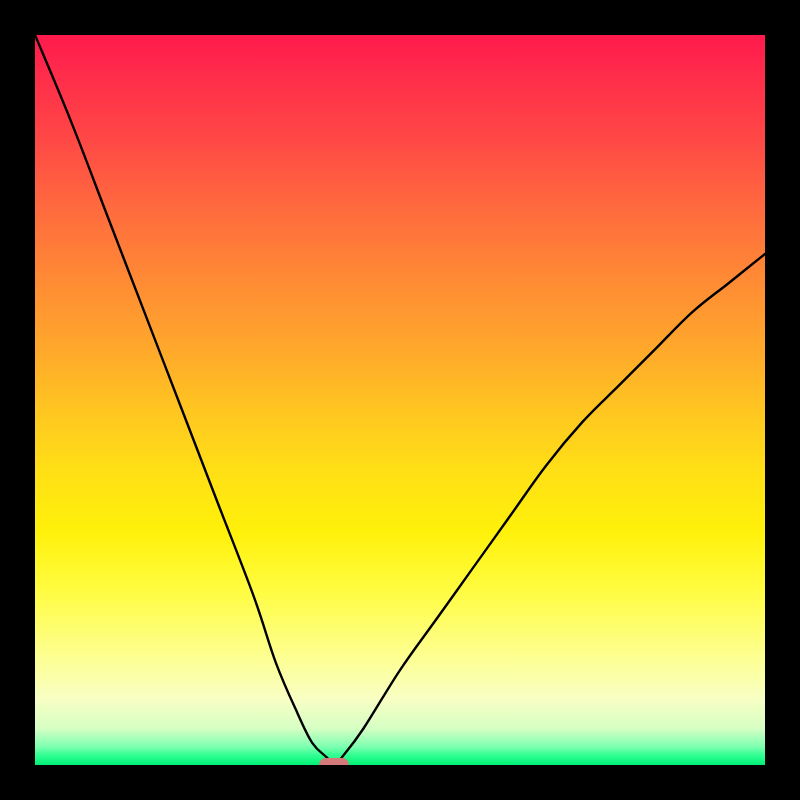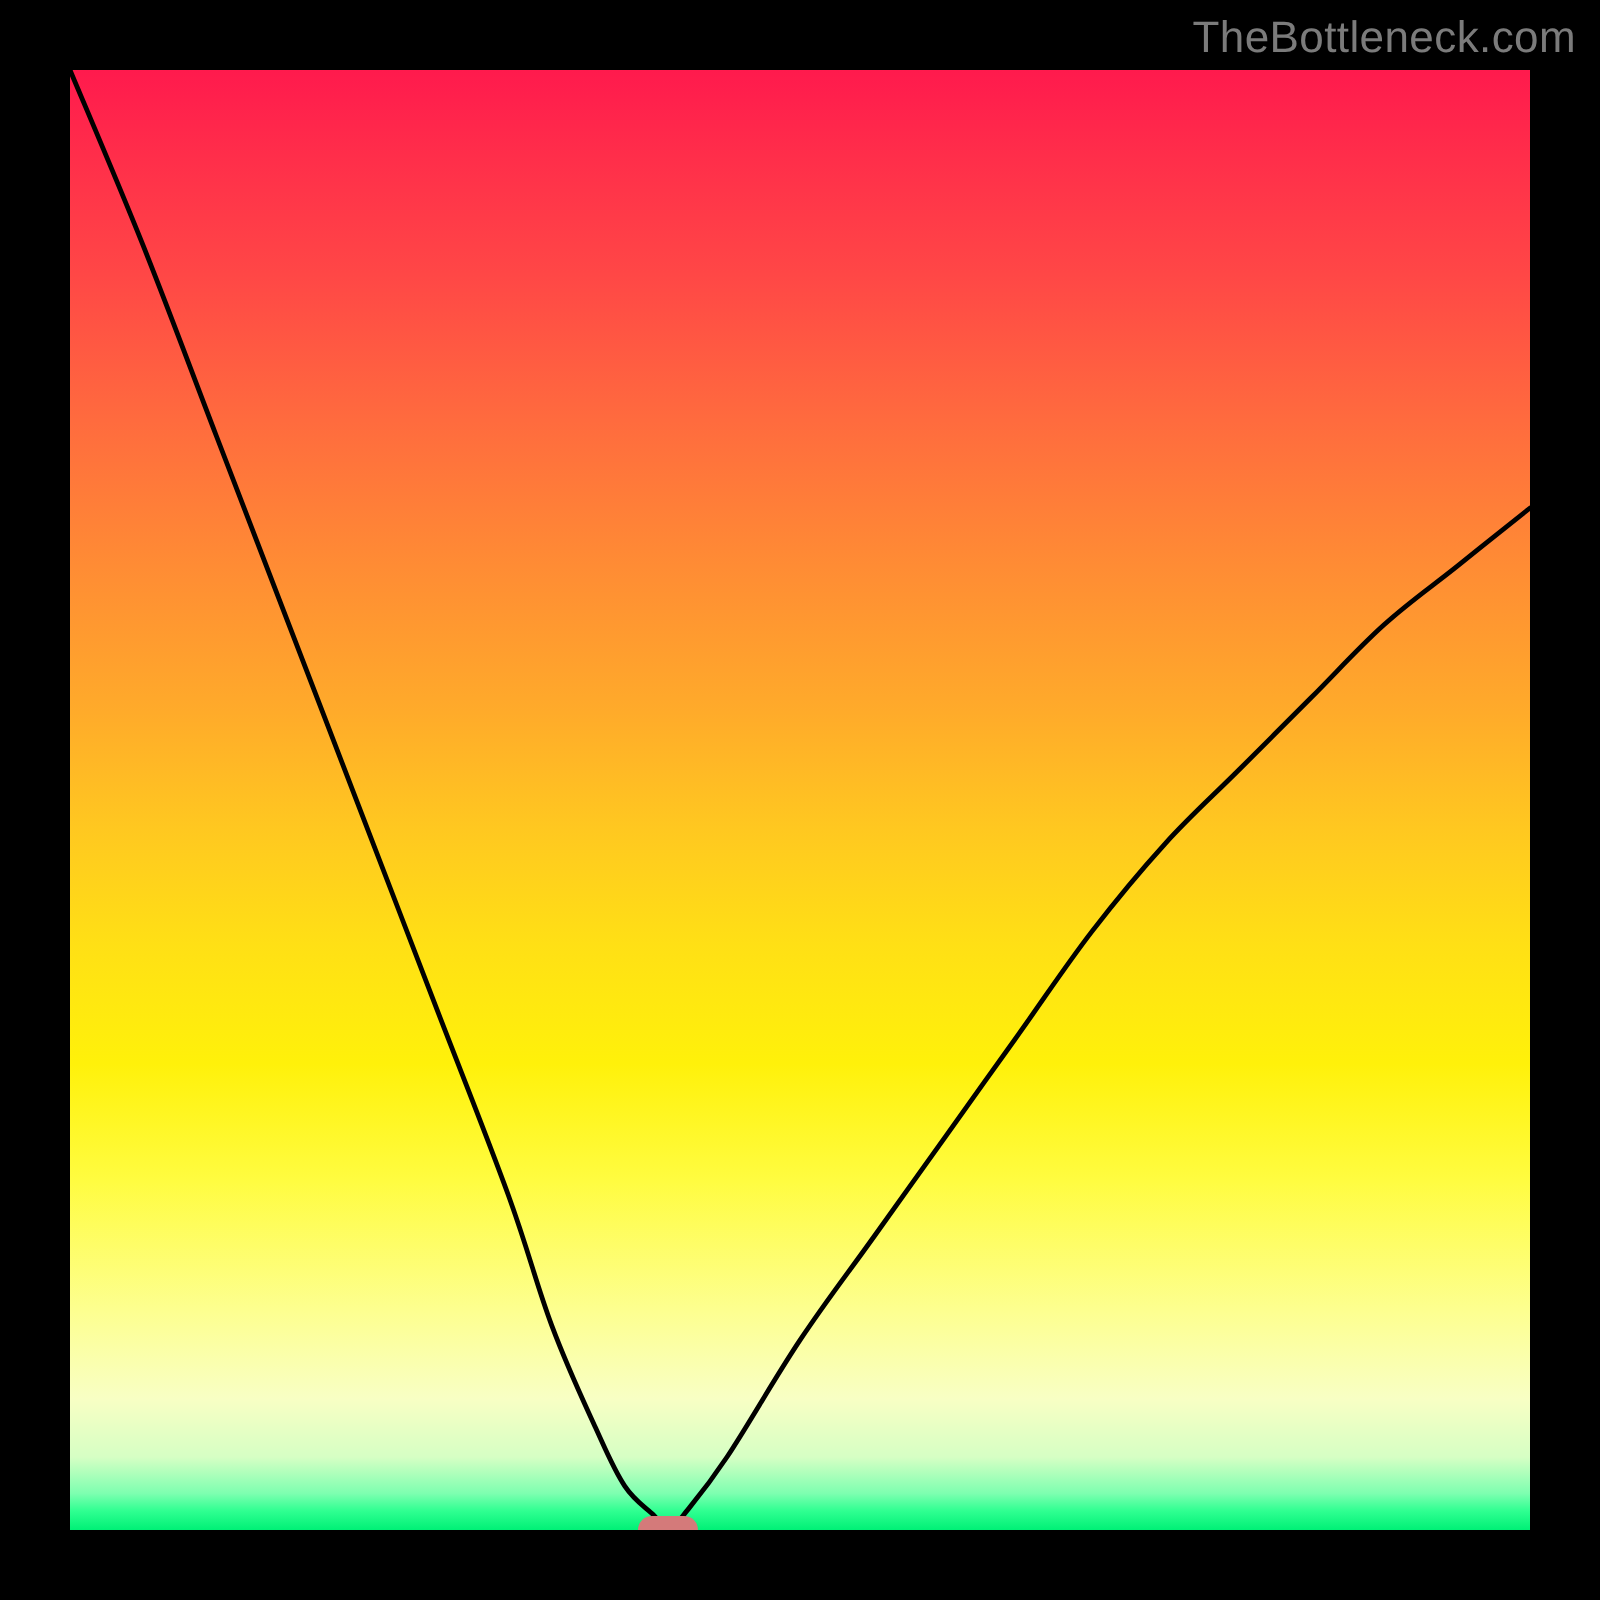--- a/index.html
+++ b/index.html
@@ -83,14 +83,13 @@
   <div class="plot-area">
     <div class="gradient-bg"></div>
 
     <svg class="curve-layer" viewBox="0 0 730 730" preserveAspectRatio="none">
       <path fill="none" stroke="#000" stroke-width="2.4" stroke-linecap="round" stroke-linejoin="round" d="M 0,0 C 6.569999999999999,15.768000000000004 23.36,54.75000000000002 36.5,87.60000000000002 C 49.64,120.45000000000002 59.86,148.336 73,182.5 C 86.14,216.664 96.36,243.236 109.5,277.4 C 122.64,311.56399999999996 132.86,338.136 146,372.3 C 159.14,406.464 169.36,433.036 182.5,467.2 C 195.64,501.364 208.488,533.192 219,562.1 C 229.512,591.008 233.016,606.776 240.9,627.8 C 248.78400000000002,648.824 256.23,664.4459999999999 262.8,678.9 C 269.37,693.354 272.144,700.216 277.4,708.1 C 282.65599999999995,715.984 288.058,718.758 292,722.7 C 295.942,726.642 296.67199999999997,730 299.29999999999995,730 C 301.92799999999994,730 301.34399999999994,729.2700000000001 306.59999999999997,722.7 C 311.856,716.13 317.988,709.268 328.5,693.5 C 339.012,677.732 351.86,654.8100000000001 365,635.1 C 378.14,615.39 388.36000000000007,602.396 401.50000000000006,584 C 414.64000000000004,565.604 424.86,551.2959999999999 438,532.9 C 451.14,514.504 461.36,500.1959999999999 474.5,481.79999999999995 C 487.64,463.404 497.85999999999996,447.78200000000004 510.99999999999994,430.70000000000005 C 524.14,413.61800000000005 534.36,401.35400000000004 547.5,386.90000000000003 C 560.64,372.446 570.86,363.53999999999996 584,350.4 C 597.14,337.26 607.36,327.04 620.5,313.90000000000003 C 633.64,300.76000000000005 643.86,289.226 657,277.4 C 670.14,265.57399999999996 680.36,258.712 693.5,248.2 C 706.64,237.68800000000002 723.43,224.25600000000006 730,219.00000000000006"></path>
     </svg>
 
     <div class="marker" style="width: 30px; height: 14px; left: 284.3px; top: 723px; background: rgb(212, 122, 122);"></div>
   </div>
 
-  <div class="watermark">TheBottleneck.com</div>
 </div>
 
 </body></html>

